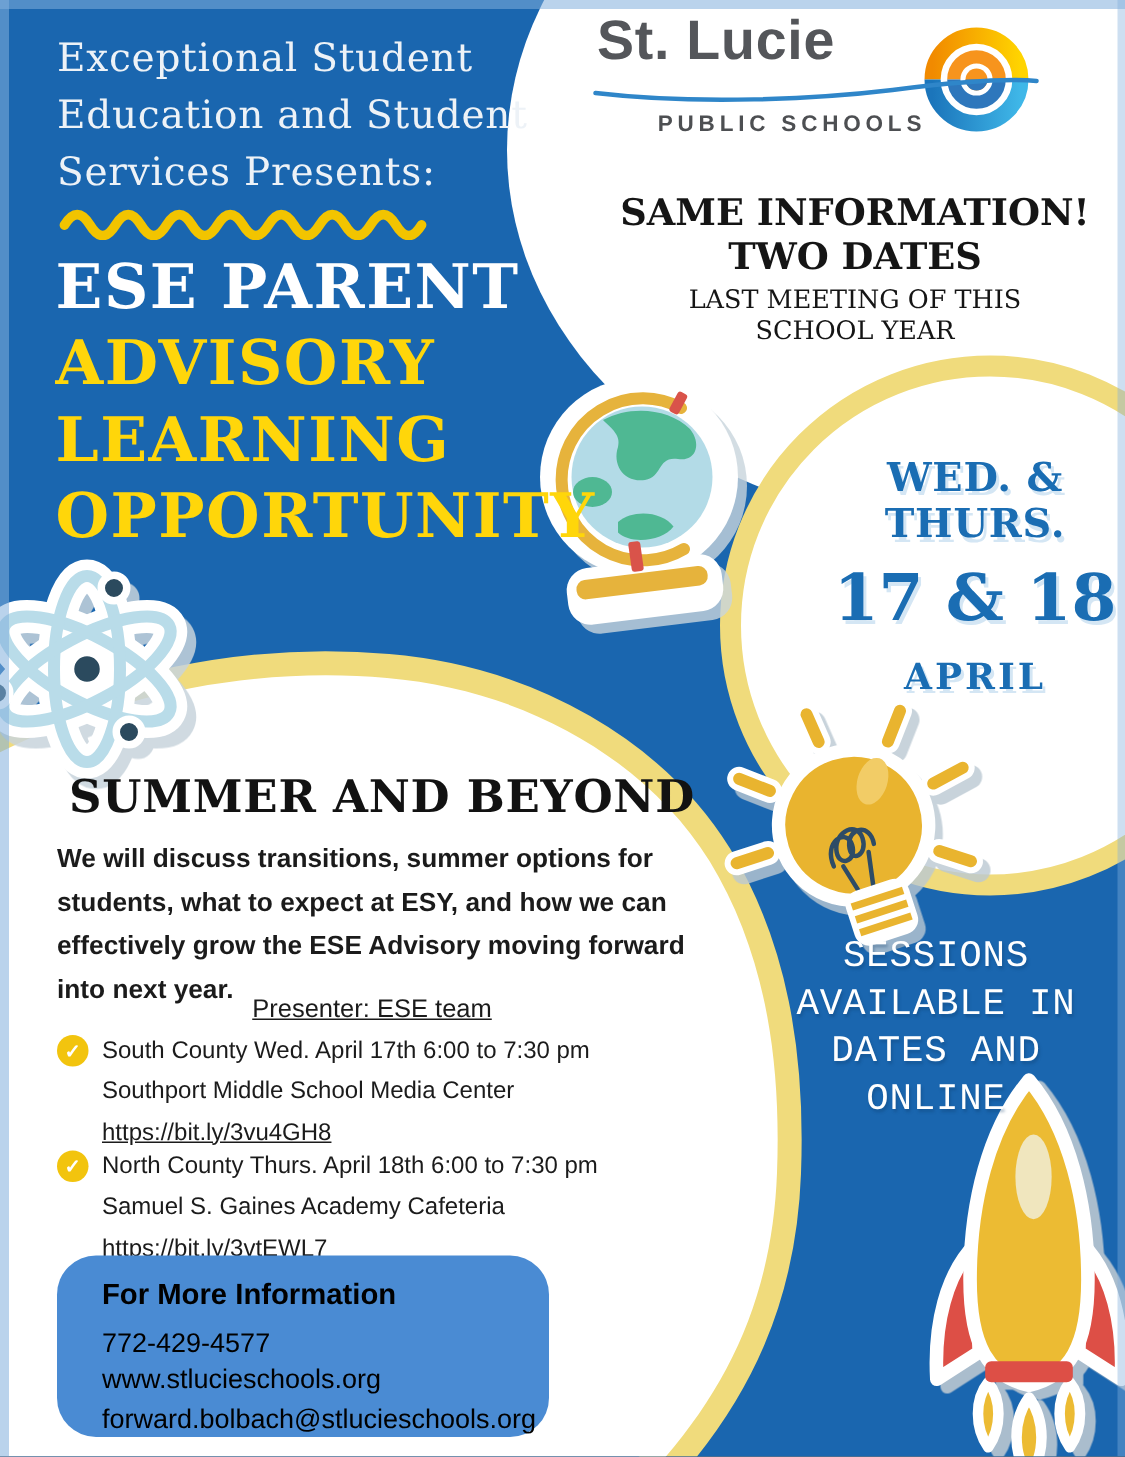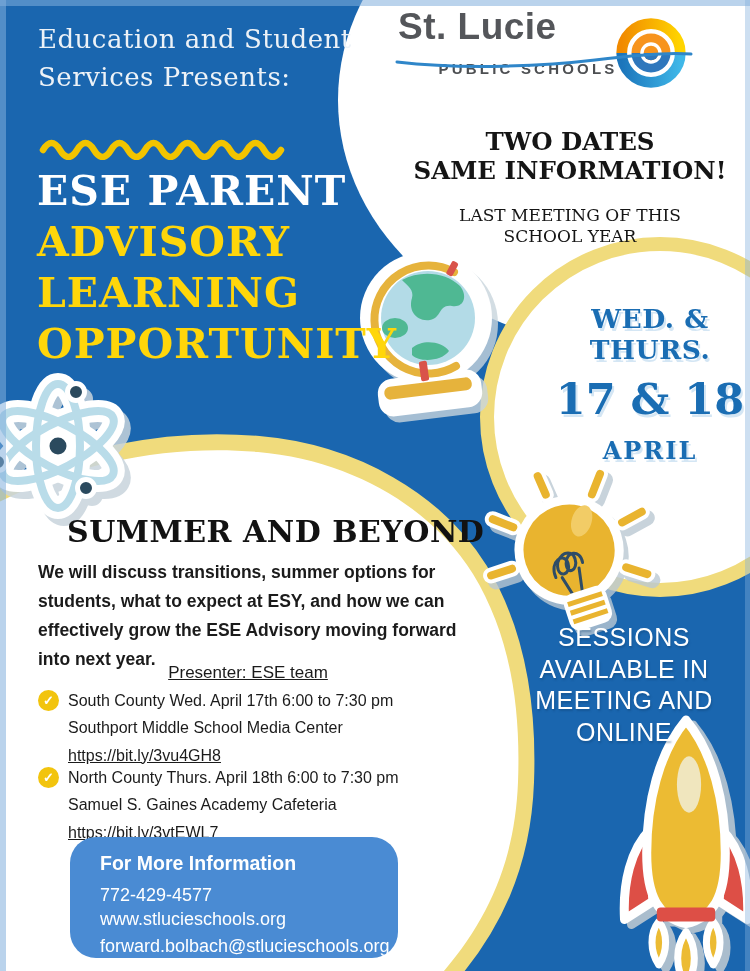--- a/index.html
+++ b/index.html
@@ -25,62 +25,62 @@
   .kicker{left:38px;top:20px;color:#EDF2F7;font-family:"DejaVu Serif",serif;
           font-size:26px;line-height:38px;letter-spacing:0.5px;}
   .squiggle{position:absolute;left:38px;top:132px;z-index:3;}
   .big-title{left:37px;top:166px;font-family:"DejaVu Serif",serif;font-weight:bold;
              font-size:41px;line-height:51px;letter-spacing:1px;color:#fff;}
   .big-title .yellow{color:var(--title-yellow);}
 
   
   .logo-name{left:398px;top:6px;width:260px;text-align:left;color:var(--logo-gray);
              font-size:37px;font-weight:bold;letter-spacing:0.5px;}
-  .logo-sub{left:398px;top:60px;width:260px;text-align:center;color:#4D4F52;
+  .logo-sub{left:398px;top:74px;width:260px;text-align:center;color:#4D4F52;
             font-size:15px;font-weight:bold;letter-spacing:3.2px;}
   .logo-tag{left:385px;top:90px;width:285px;text-align:center;color:var(--logo-orange);
             font-size:22px;font-weight:bold;font-style:italic;}
   .swoosh{position:absolute;left:395px;top:46px;z-index:4;}
   .logo-mark{position:absolute;left:610px;top:12px;z-index:3;}
 
   
   .announce{left:410px;top:127px;width:320px;text-align:center;color:#151515;
             font-family:"DejaVu Serif",serif;}
   .announce .l1{font-size:24.5px;font-weight:bold;line-height:29px;}
-  .announce .l2{font-size:17px;line-height:21px;margin-top:20px;}
+  .announce .l2{font-size:17px;line-height:21px;margin-top:5px;}
 
   
   .date-circle-text{left:530px;top:303px;width:240px;text-align:center;
        color:var(--date-blue);font-family:"DejaVu Serif",serif;font-weight:bold;
        text-shadow:2px 3px 0 rgba(160,200,230,0.45);}
   .date-days{font-size:26.5px;letter-spacing:0.5px;}
   .date-numbers{font-size:43px;margin-top:9px;}
   .date-month{font-size:24px;margin-top:12px;letter-spacing:2px;}
 
   
   .sessions{left:498px;top:622px;width:252px;text-align:center;color:#fff;
-            font-family:Liberation Sans, sans-serif;font-size:25px;line-height:31.5px;
+            font-family:Liberation Mono, monospace;font-size:25px;line-height:31.5px;
             letter-spacing:0.5px;text-shadow:1px 2px 2px rgba(15,60,105,0.35);}
 
   
   .summer-head{left:46px;top:514px;font-family:"DejaVu Serif",serif;font-weight:bold;
-               font-size:30px;color:#121212;letter-spacing:0.5px;margin-left:21px;}
+               font-size:30px;color:#121212;letter-spacing:0.5px;}
   .para{left:38px;top:558px;width:460px;color:var(--text-black);
         font-size:17.5px;font-weight:bold;line-height:29px;}
   .presenter{left:38px;top:663px;width:420px;text-align:center;font-size:17px;
              color:var(--text-black);text-decoration:underline;}
   .event{left:68px;width:420px;color:var(--text-black);font-size:16px;line-height:27.3px;}
   .event .link{text-decoration:underline;color:var(--text-black);}
   .check{position:absolute;left:38px;width:21px;height:21px;border-radius:50%;
          background:var(--accent-gold);color:#fff;font-size:13px;font-weight:bold;
          text-align:center;line-height:21px;z-index:3;}
 
   
   .contact-box{left:38px;top:837px;width:328px;height:121px;border-radius:26px;
-               background:var(--panel-blue);color:#ffffff;z-index:3;margin-left:32px;}
+               background:var(--panel-blue);color:#000000;z-index:3;}
   .contact-box .head{margin:15px 0 0 30px;font-size:19.5px;font-weight:bold;}
   .contact-box .phone{margin:10px 0 0 30px;font-size:18px;}
   .contact-box .site{margin:3px 0 0 30px;font-size:18px;}
   .contact-box .email{margin:6px 0 0 30px;font-size:18px;}
 </style>
 </head>
 <body>
 
 <div class="page">
 
@@ -157,20 +157,21 @@
     <path d="M 85 10 C 112 42, 124 92, 124 142 C 124 186, 112 206, 85 212 C 58 206, 46 186, 46 142 C 46 92, 58 42, 85 10 Z" fill="#ECBB33" stroke="#ffffff" stroke-width="9" stroke-linejoin="round"></path>
     <rect x="56" y="196" width="58" height="14" rx="4" fill="#DD4F46"></rect>
     <ellipse cx="88" cy="74" rx="12" ry="28" fill="#F0E6BE"></ellipse>
   </svg>
 
   <div class="strip top"></div>
   <div class="strip left"></div>
   <div class="strip right"></div>
 
   <div class="txt kicker">
+    <div>Exceptional Student</div>
     <div>Education and Student</div>
     <div>Services Presents:</div>
   </div>
 
   <svg class="squiggle" width="250" height="28" viewBox="0 0 250 28">
     <path d="M 5 18 Q 13.5 4 22 18 T 39 18 T 56 18 T 73 18 T 90 18 T 107 18 T 124 18 T 141 18 T 158 18 T 175 18 T 192 18 T 209 18 T 226 18 T 243 18" fill="none" stroke="#F2C400" stroke-width="6.5" stroke-linecap="round"></path>
   </svg>
 
   <div class="txt big-title">
     <div>ESE PARENT</div>
@@ -198,36 +199,36 @@
     </defs>
     <path d="M 12 42 A 30 30 0 0 1 72 42" fill="none" stroke="url(#gTop)" stroke-width="11"></path>
     <path d="M 72 42 A 30 30 0 0 1 12 42" fill="none" stroke="url(#gBot)" stroke-width="11"></path>
     <path d="M 26.5 42 A 15.5 15.5 0 0 1 57.5 42" fill="none" stroke="#F7941D" stroke-width="9"></path>
     <path d="M 57.5 42 A 15.5 15.5 0 0 1 26.5 42" fill="none" stroke="#2E77BC" stroke-width="9"></path>
     <circle cx="42" cy="42" r="7.5" fill="#F7941D"></circle>
     <path d="M 34.5 42 A 7.5 7.5 0 0 0 49.5 42 Z" fill="#2E77BC"></path>
   </svg>
 
   <div class="txt announce">
+    <div class="l1">SAME INFORMATION!</div>
     <div class="l1">TWO DATES</div>
-    <div class="l1">SAME INFORMATION!</div>
     <div class="l2">LAST MEETING OF THIS</div>
     <div class="l2" style="margin-top:0;">SCHOOL YEAR</div>
   </div>
 
   <div class="txt date-circle-text">
     <div class="date-days">WED. &amp; THURS.</div>
     <div class="date-numbers">17 &amp; 18</div>
     <div class="date-month">APRIL</div>
   </div>
 
   <div class="txt sessions">
     <div>SESSIONS</div>
     <div>AVAILABLE IN</div>
-    <div>MEETING AND</div>
+    <div>DATES AND</div>
     <div>ONLINE</div>
   </div>
 
   <div class="txt summer-head">SUMMER AND BEYOND</div>
 
   <div class="txt para">
     <div>We will discuss transitions, summer options for</div>
     <div>students, what to expect at ESY, and how we can</div>
     <div>effectively grow the ESE Advisory moving forward</div>
     <div>into next year.</div>

